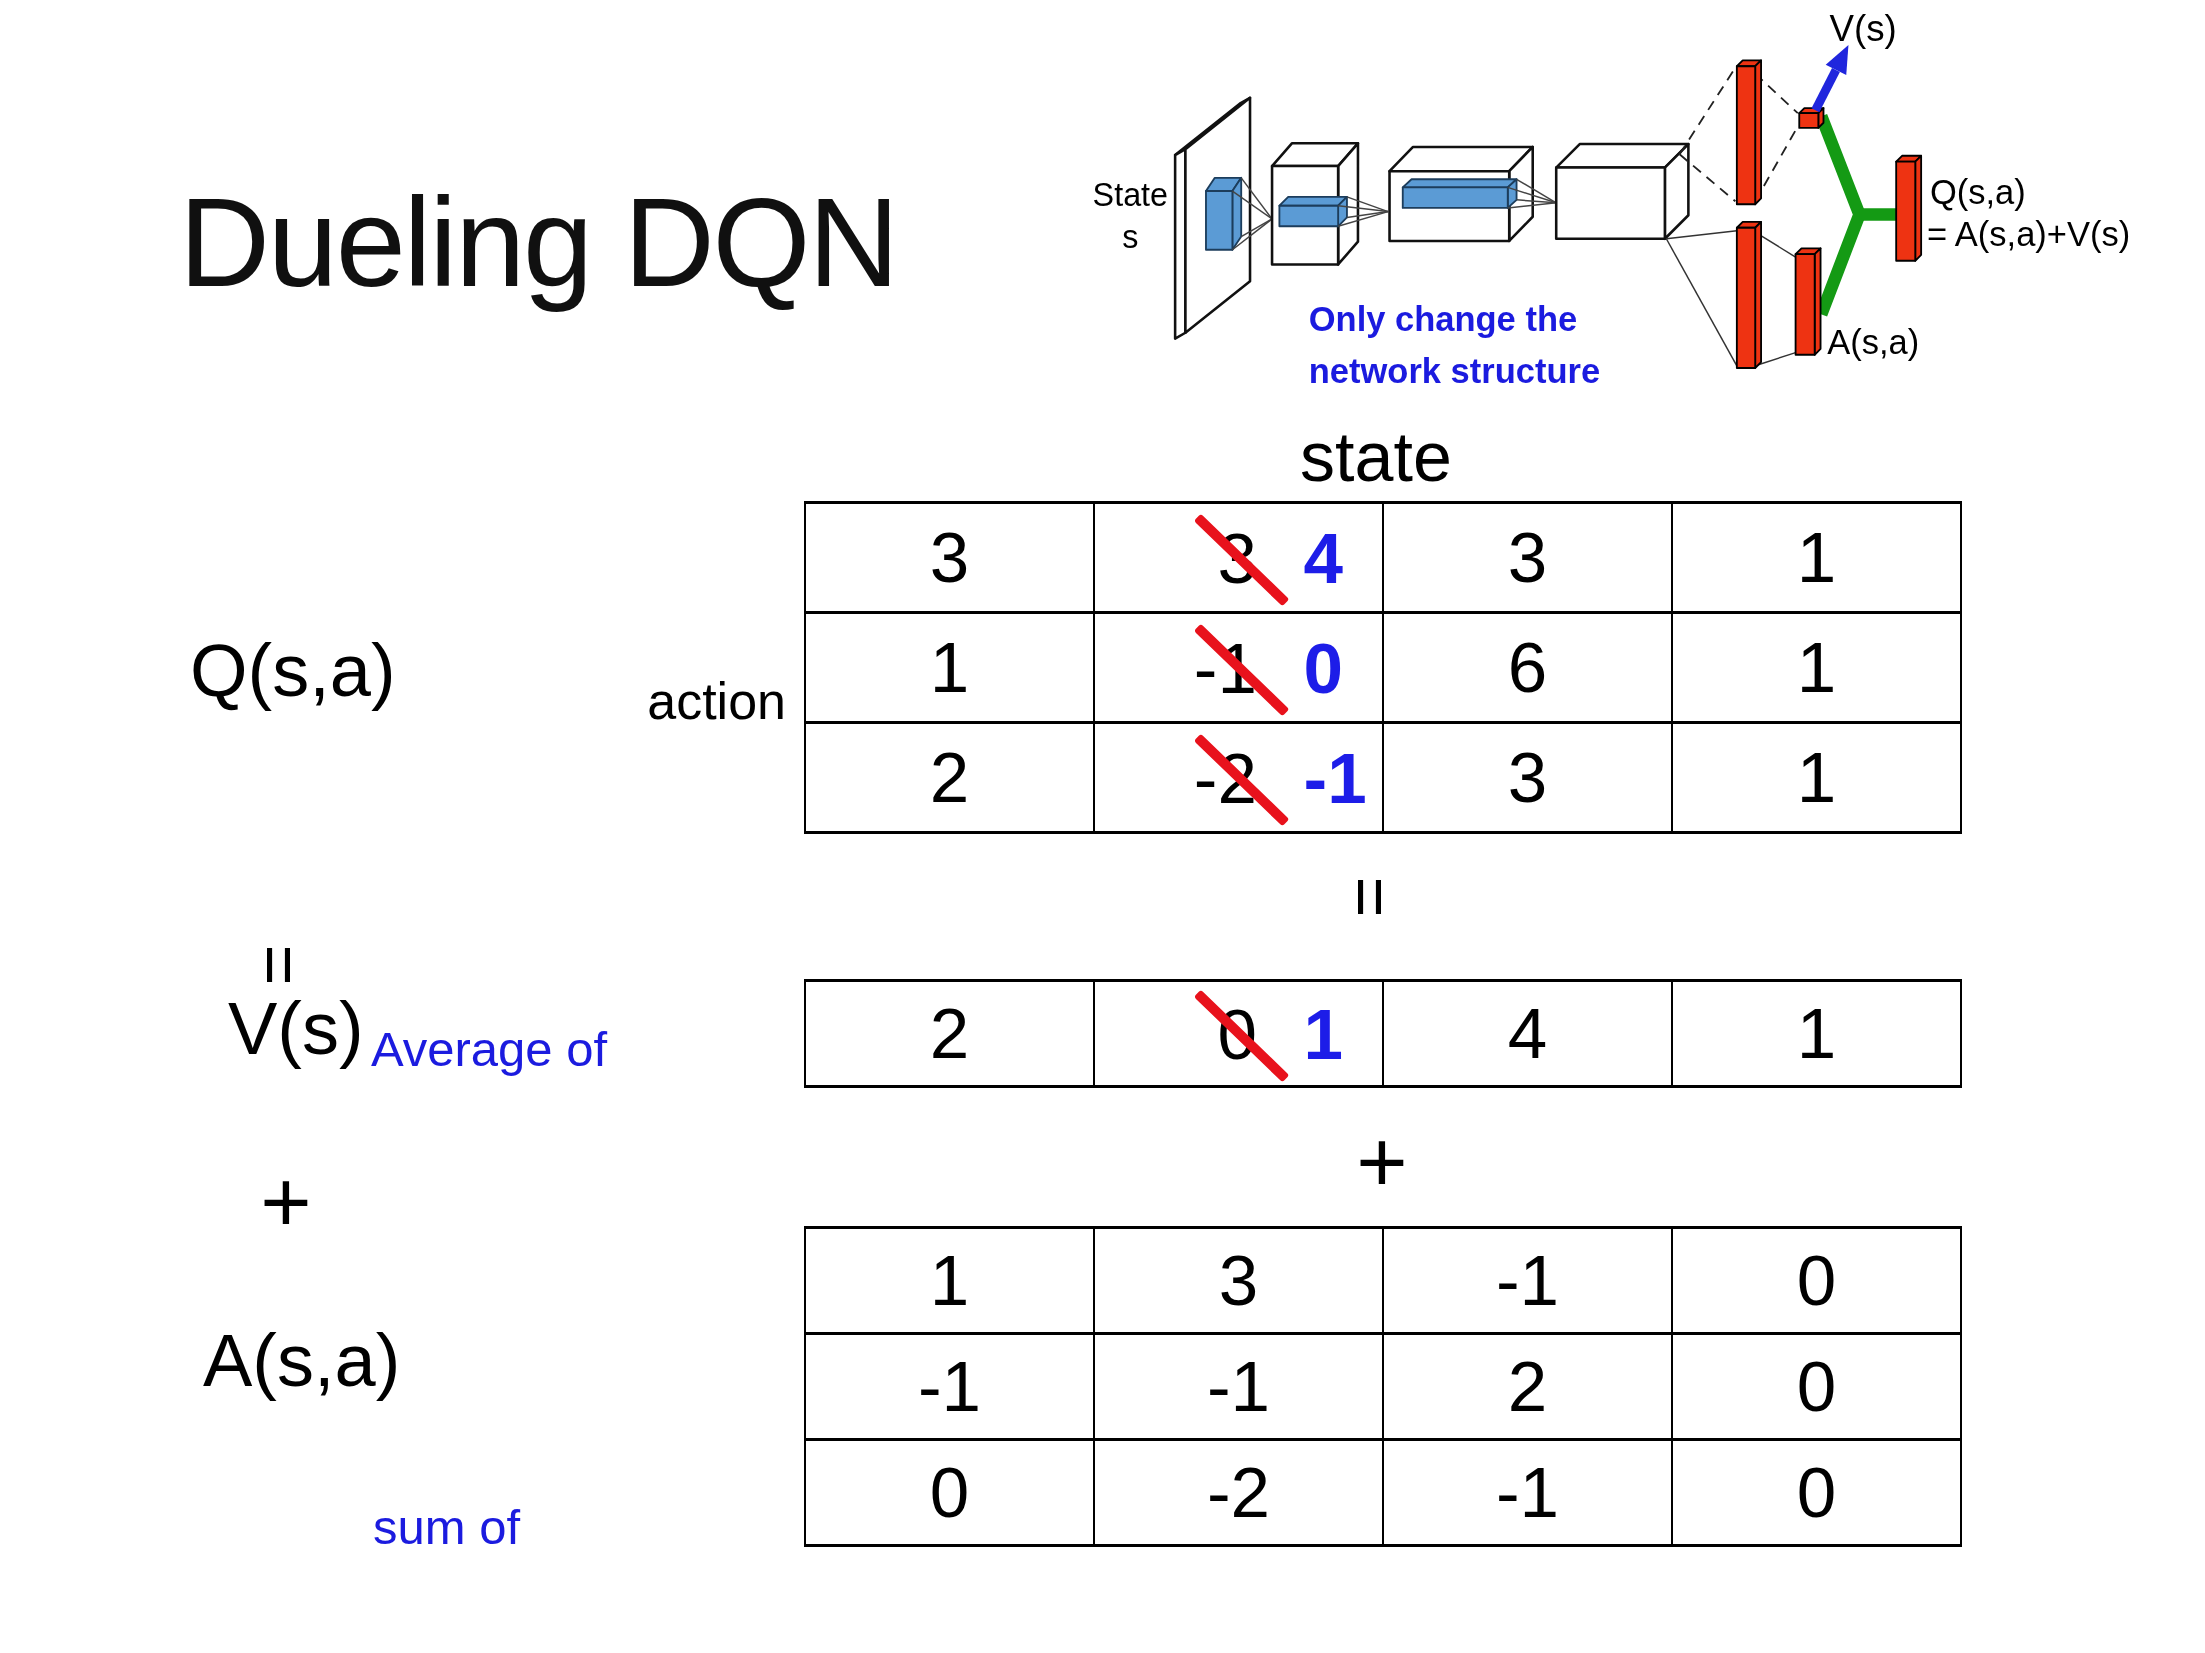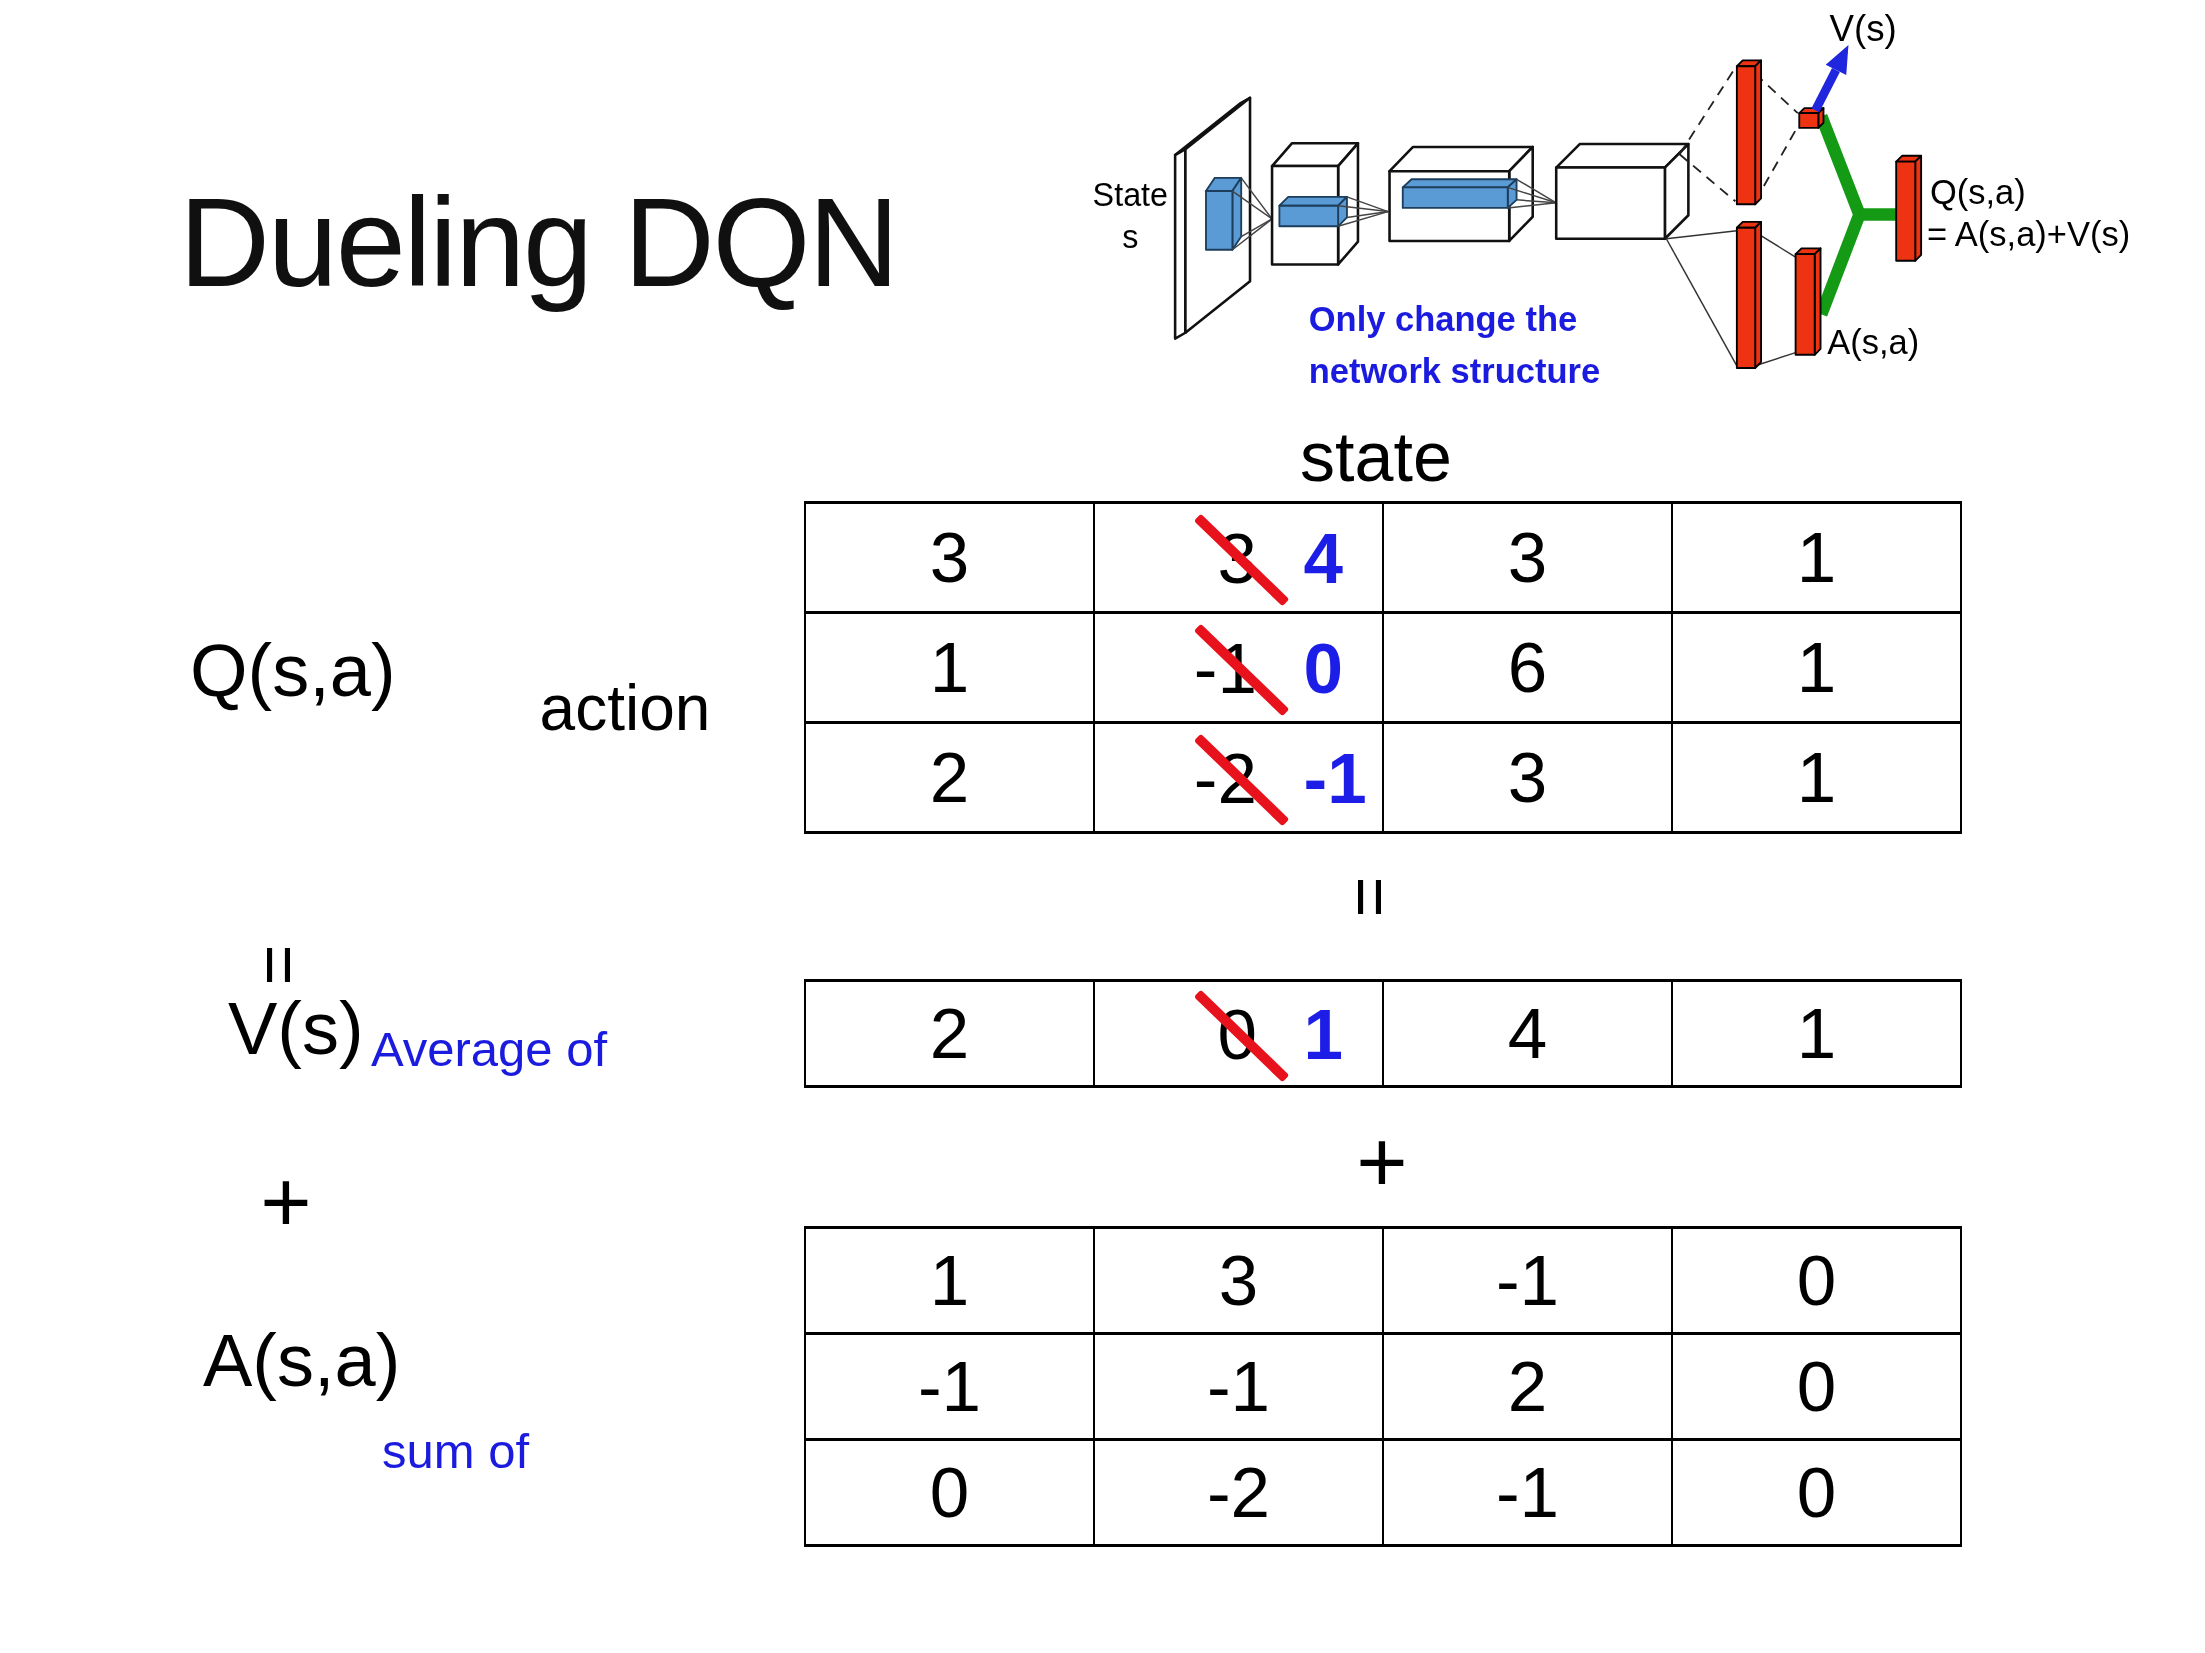--- a/index.html
+++ b/index.html
@@ -4,31 +4,31 @@
 <style>
   html,body{margin:0;padding:0;background:#fff;}
   #canvas{position:relative;width:2205px;height:1654px;background:#ffffff;overflow:hidden;
           font-family:"Liberation Sans",sans-serif;color:#000;}
   .abs{position:absolute;}
   .title{left:179px;top:161px;font-size:126px;letter-spacing:-2.2px;color:#101010;white-space:nowrap;margin-top:9px;}
   .lbl{font-size:74px;line-height:1.2;color:#000;white-space:nowrap;}
   .lbl-q{left:190px;top:627px;}
   .lbl-v{left:228px;top:985px;}
   .lbl-a{left:203px;top:1317px;}
-  .lbl-action{left:478px;top:673px;width:294px;text-align:center;font-size:64px;line-height:1.1;}
+  .lbl-action{left:492px;top:673px;width:294px;text-align:right;font-size:52px;line-height:1.1;}
   .lbl-state{left:1229px;top:419px;width:294px;text-align:center;font-size:70px;line-height:1.1;}
   .rot-eq{font-size:70px;line-height:70px;transform:rotate(90deg);transform-origin:center;white-space:nowrap;}
   .eq-left{left:259px;top:930px;}
   .eq-mid{left:1350px;top:862px;}
   .plus{font-size:88px;line-height:88px;width:118px;text-align:center;}
   .plus-left{left:227px;top:1158px;}
   .plus-mid{left:1323px;top:1118px;}
   .note{font-size:49px;line-height:1.48;color:#1b1bdf;white-space:nowrap;}
   .note-avg{left:371px;top:1013px;}
-  .note-sum{left:373px;top:1415px;margin-left:9px;}
+  .note-sum{left:373px;top:1491px;}
   table.grid{position:absolute;border-collapse:collapse;table-layout:fixed;background:#fff;}
   table.grid td{width:287px;border:2.2px solid #000;border-top-width:3.7px;border-bottom-width:3.7px;
       text-align:center;vertical-align:middle;font-size:71px;color:#000;padding:0;}
   table.q-grid{left:804px;top:501px;}
   table.q-grid td{height:107px;}
   table.v-grid{left:804px;top:979px;}
   table.v-grid td{height:103px;}
   table.a-grid{left:804px;top:1226px;}
   table.a-grid td{height:103px;}
   td.struck{position:relative;}

